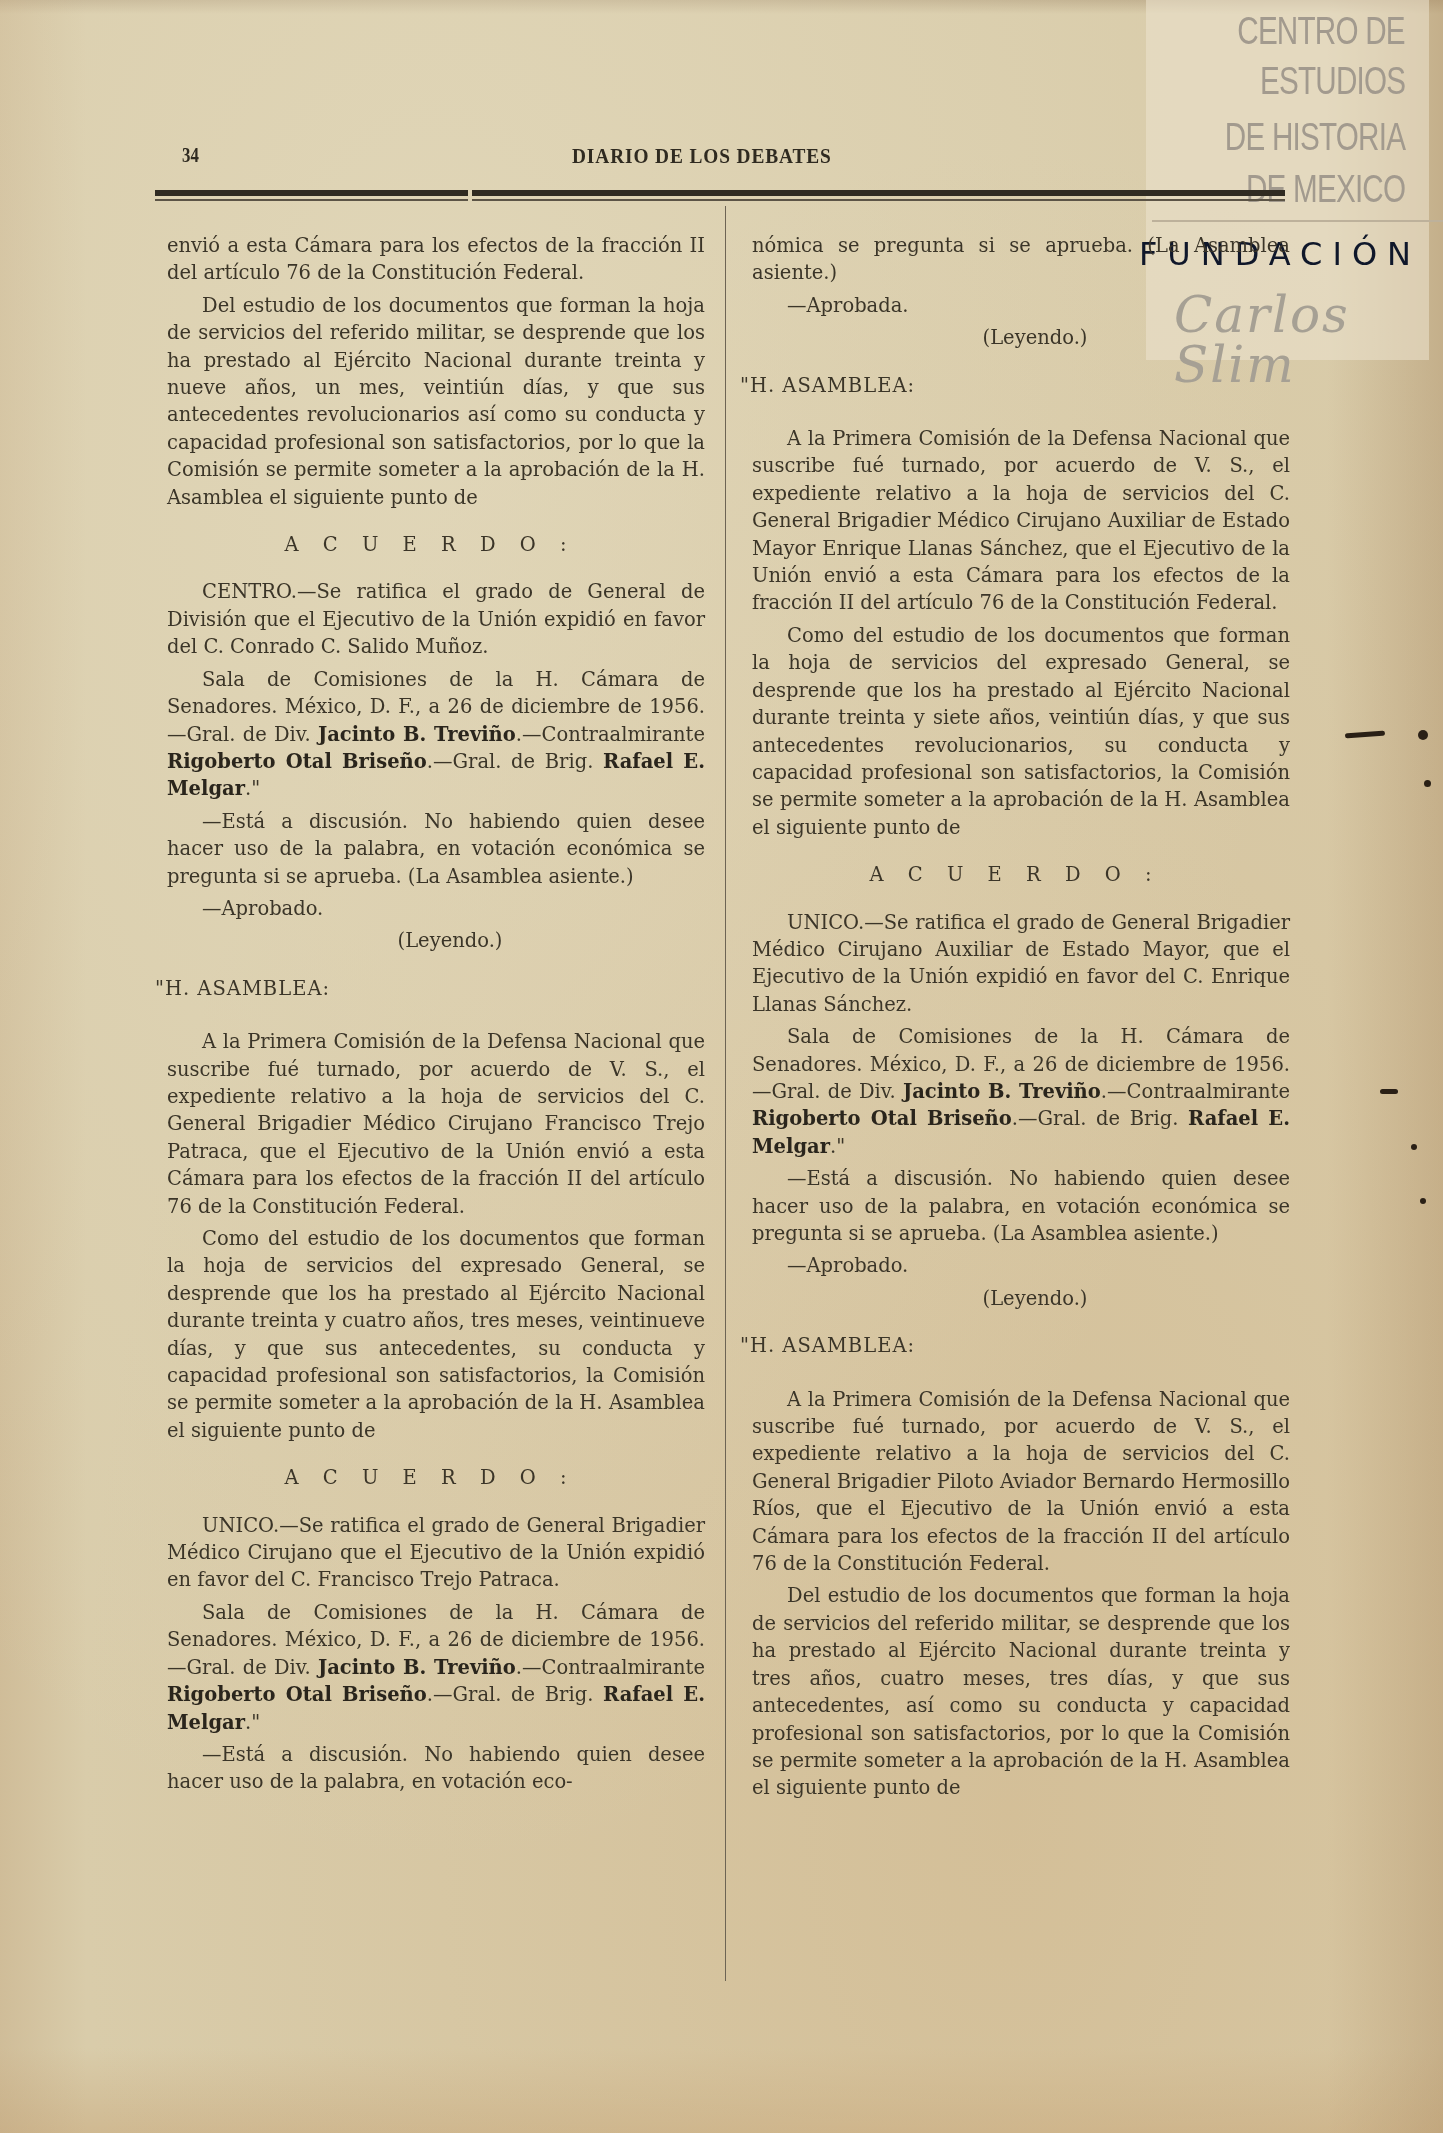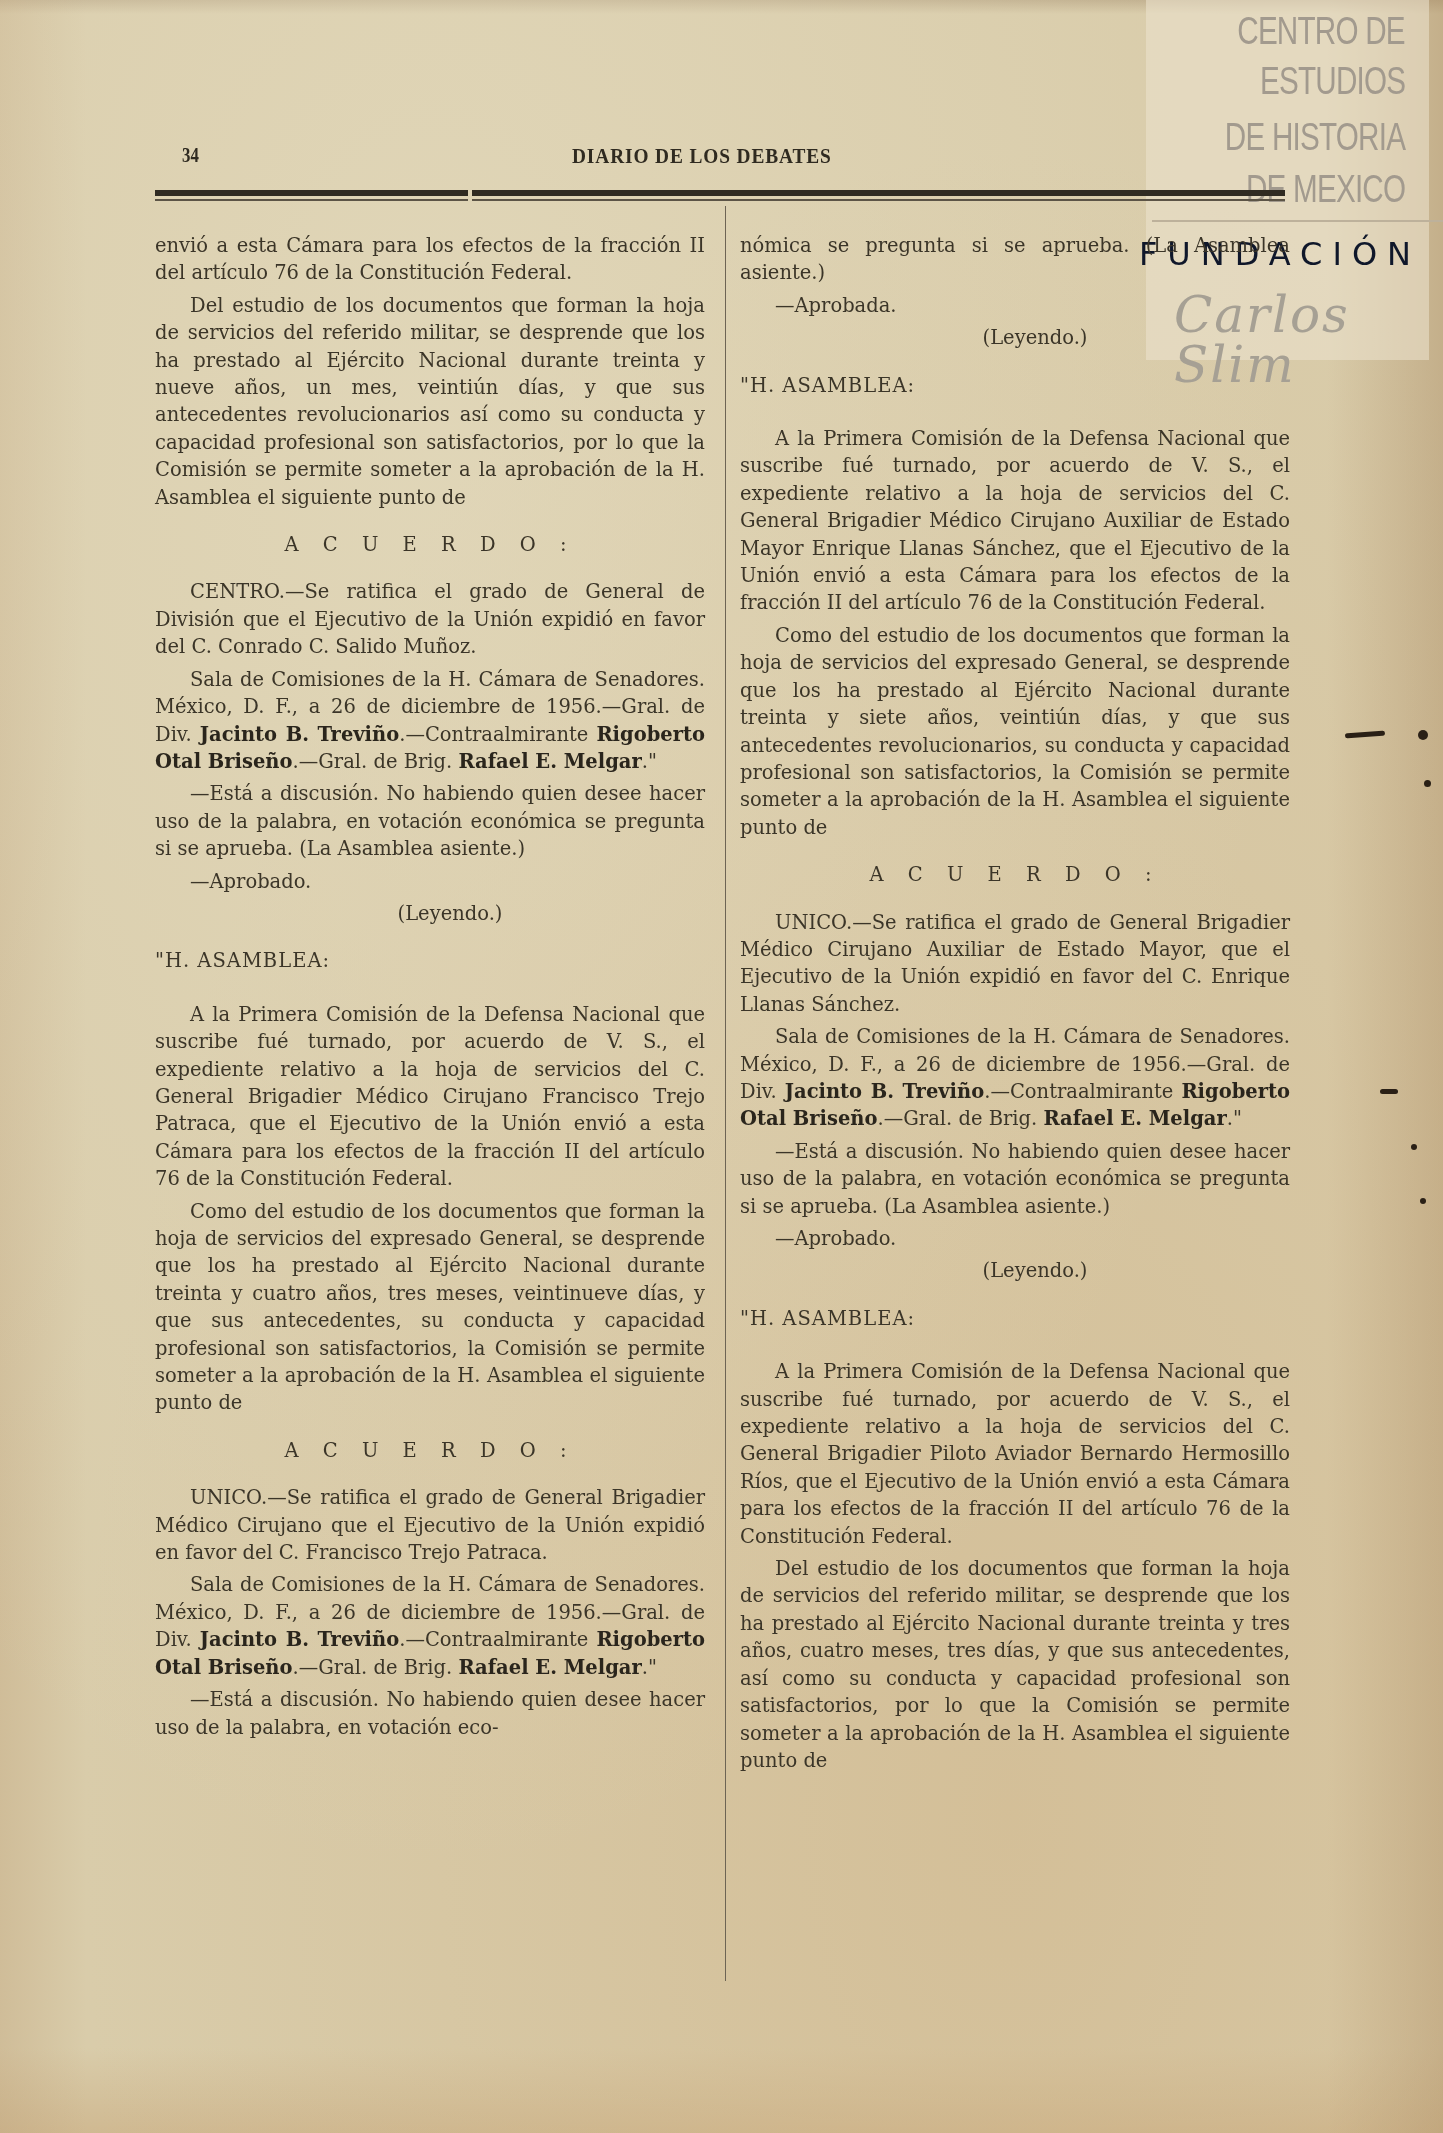--- a/index.html
+++ b/index.html
@@ -48,21 +48,21 @@
     transform: scaleX(0.88); transform-origin: left center;
   }
   .rule-thick { position: absolute; top: 190px; height: 6px; background: #302b22; }
   .rule-thin { position: absolute; top: 199px; height: 2px; background: #5c5446; }
 
   .col-divider { position: absolute; left: 725px; top: 206px; width: 1px; height: 1775px; background: #6d6454; }
 
   .col { position: absolute; top: 232px; width: 550px; font-size: 19.5px; line-height: 27.4px; color: #3b3528; }
   .col.left { left: 155px; }
   .col.right { left: 740px; }
-  .col p { margin: 0 0 5px 0; text-align: justify; text-indent: 35px; hyphens: manual; }
+  .col p { margin: 0 0 5px 12px; text-align: justify; text-indent: 35px; hyphens: manual; }
   .col p.noindent { text-indent: 0; }
   .col .acuerdo { text-align: center; text-indent: 0; letter-spacing: 9px; margin: 20px 0 20px 0; }
   .col .asamblea { text-indent: 0; margin: 20px 0 26px 0; letter-spacing: 1px; }
   .col .leyendo { text-align: center; text-indent: 0; margin: 4px 0 0 40px; }
   b { font-weight: bold; color: #2a251c; }
 
   .mark { position: absolute; background: #2a2016; border-radius: 50%; }
 </style>
 </head>
 <body>

